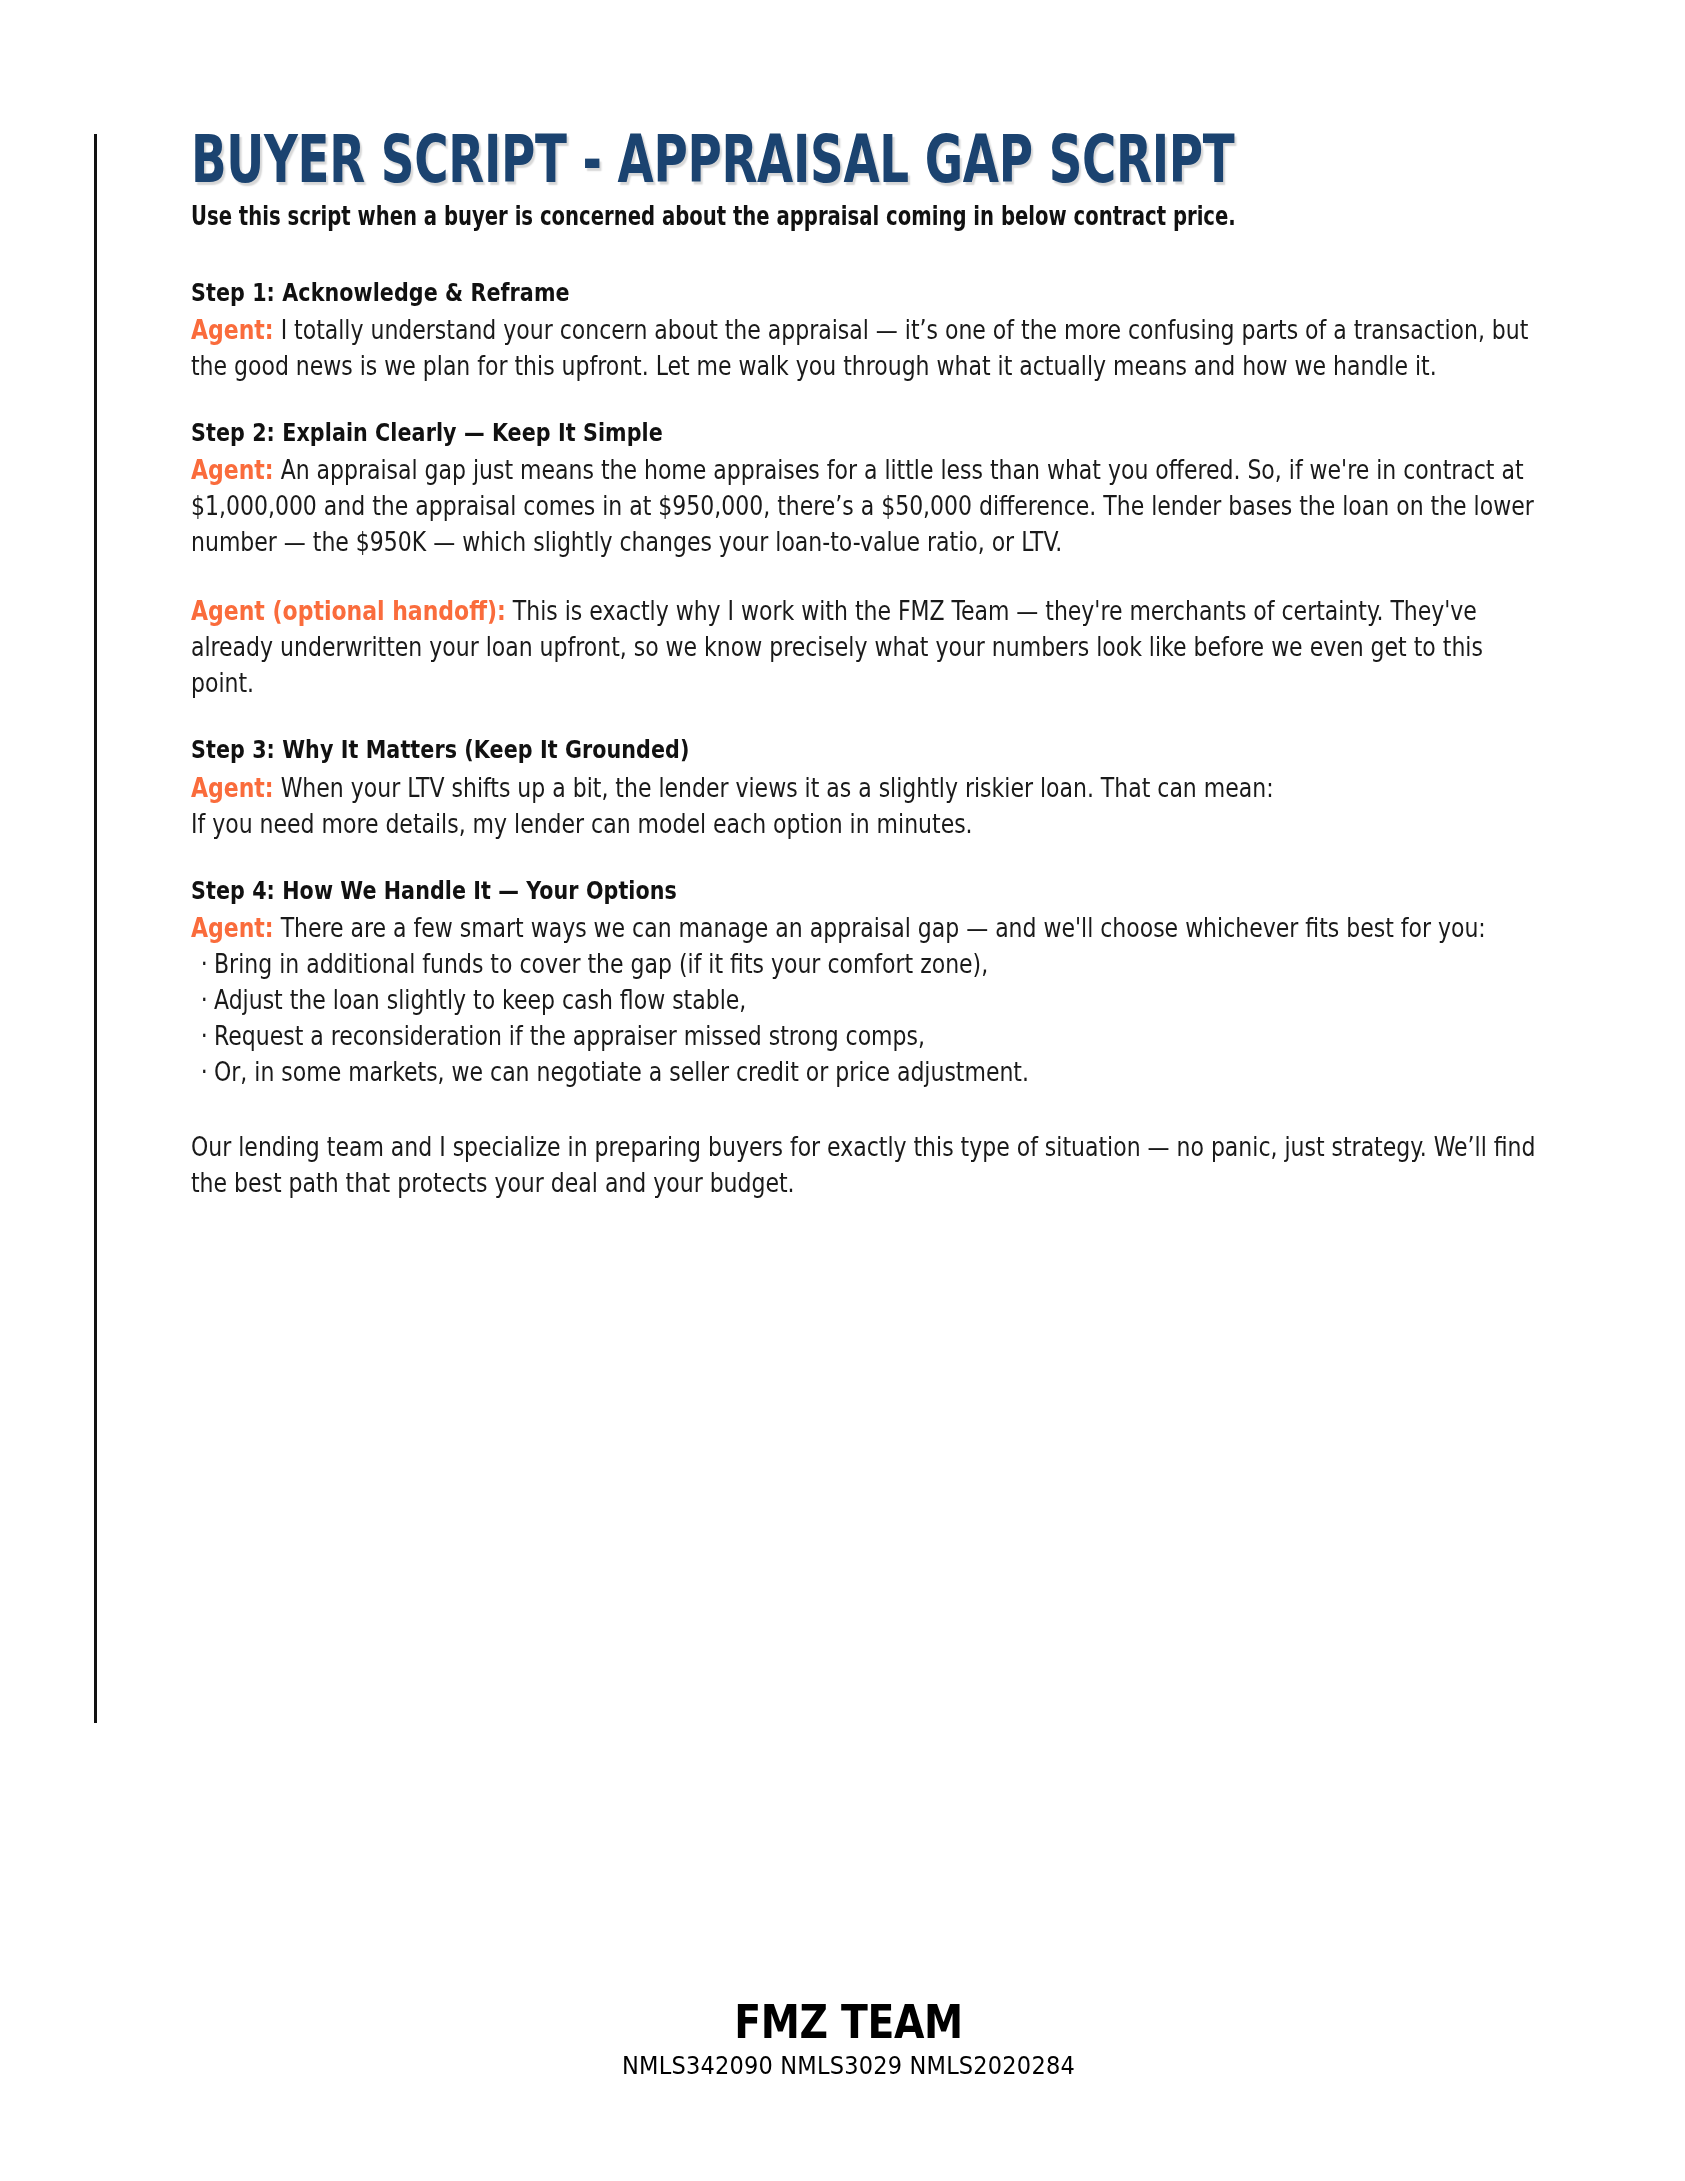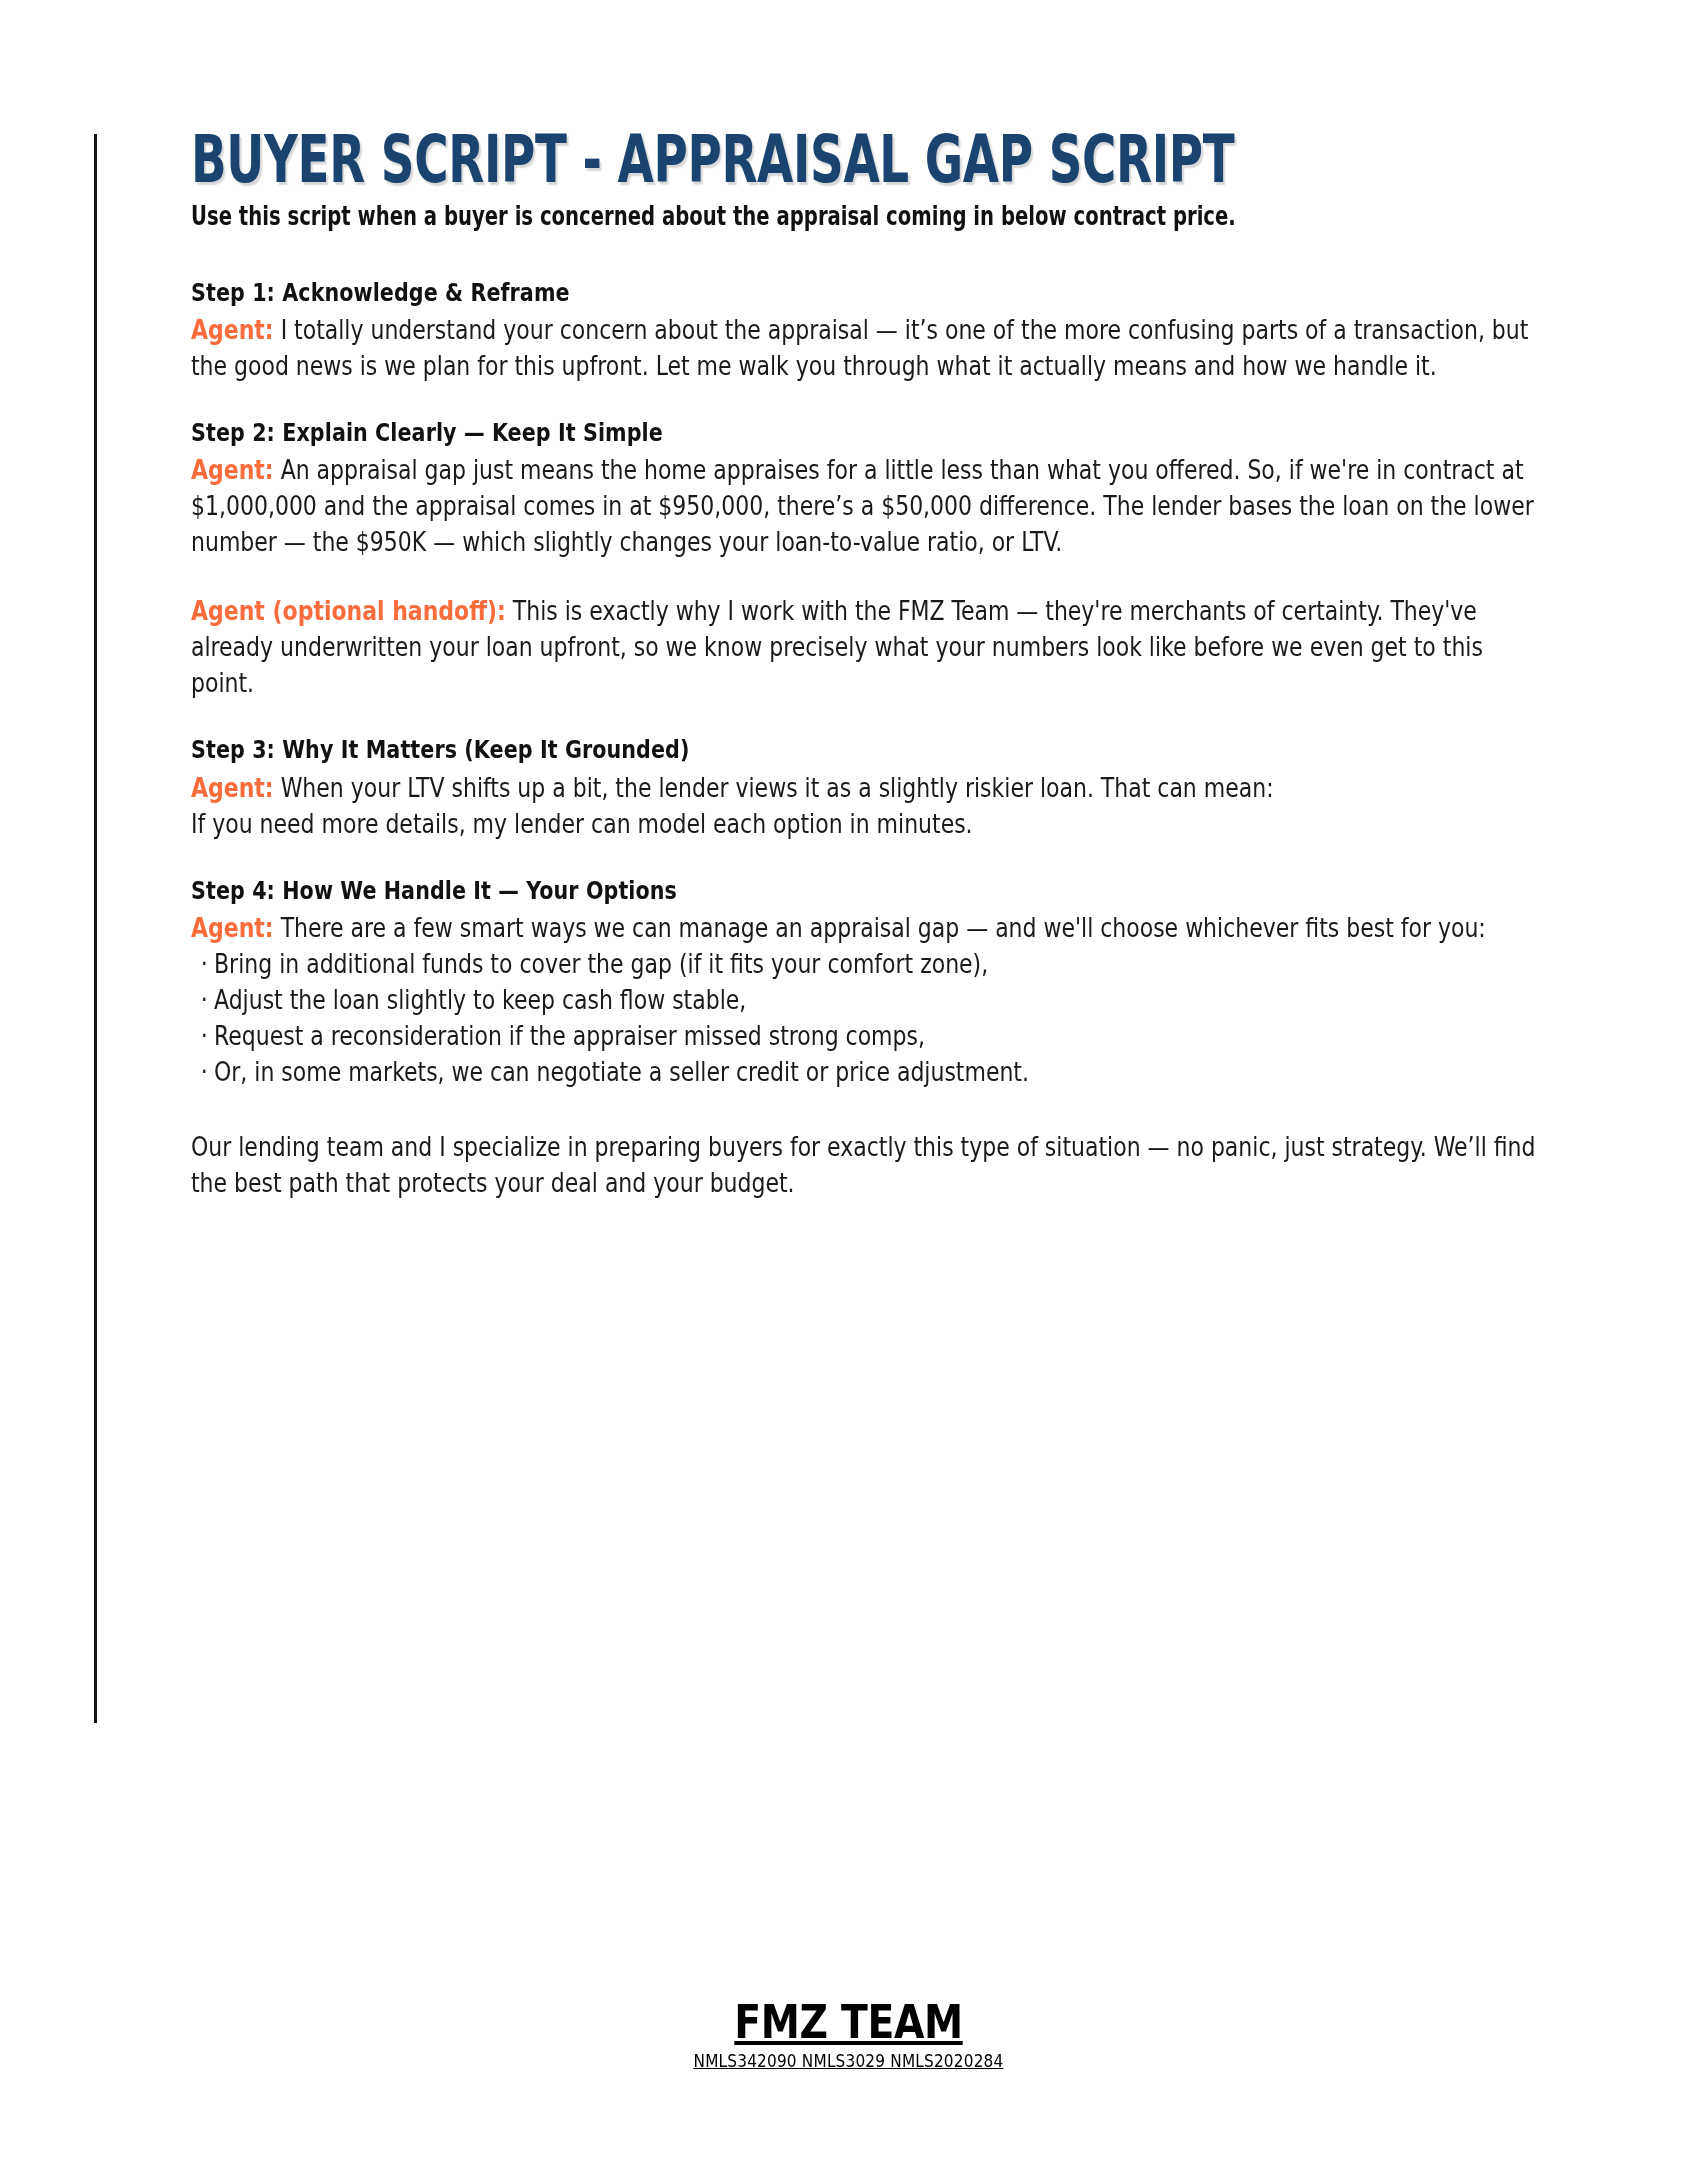--- a/index.html
+++ b/index.html
@@ -125,35 +125,34 @@
   .closing {
     margin-top: 39px;
   }
 
   .footer {
     position: absolute;
     left: 12px;
     right: 0;
     top: 1982px;
     text-align: center;
-    text-decoration: underline;
   }
   .brand {
     font-family: "Liberation Sans Narrow", "DejaVu Sans Condensed", "Liberation Sans", sans-serif;
     font-weight: 700;
     font-size: 46px;
     letter-spacing: -0.4px;
     color: #000000;
     margin: 0;
     transform: scaleX(0.95);
   }
   .nmls {
     font-family: "Liberation Sans Narrow", "DejaVu Sans Condensed", "Liberation Sans", sans-serif;
     font-weight: 400;
-    font-size: 17px;
+    font-size: 25px;
     letter-spacing: 0.2px;
     color: #000000;
     margin: 1.8px 0 0 0;
   }
 </style>
 </head>
 <body>
 
 <div class="page">
 

